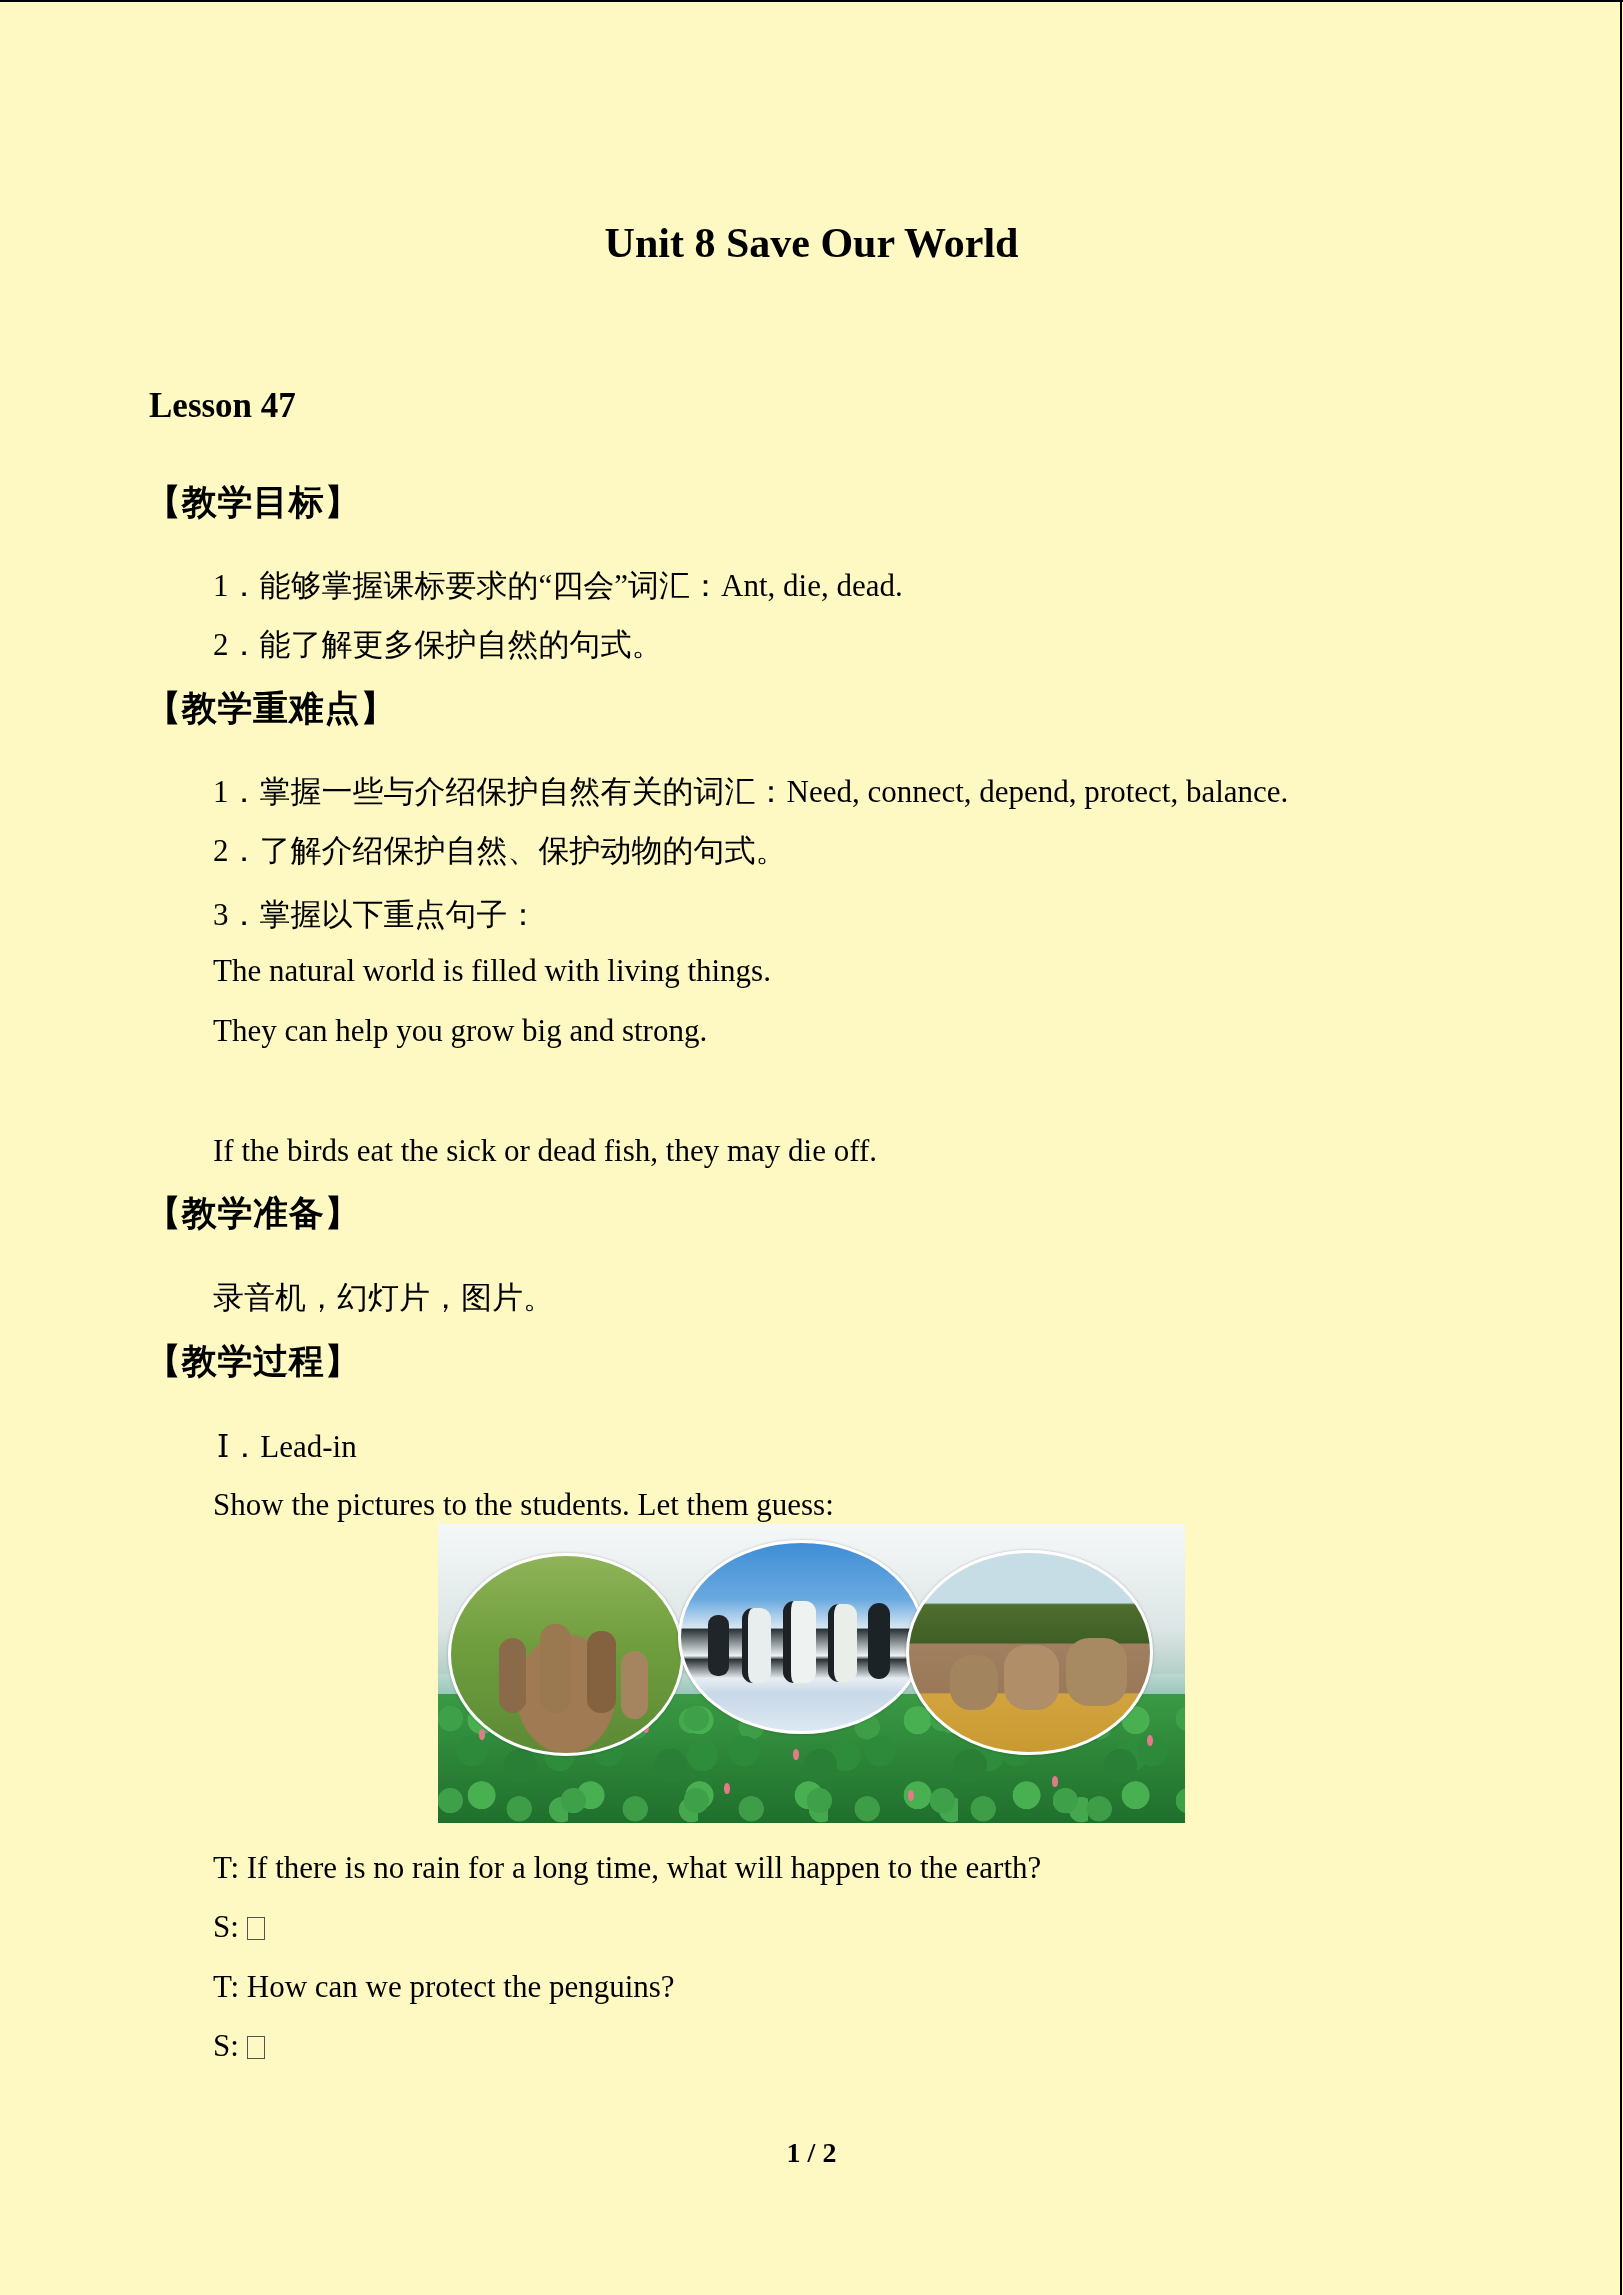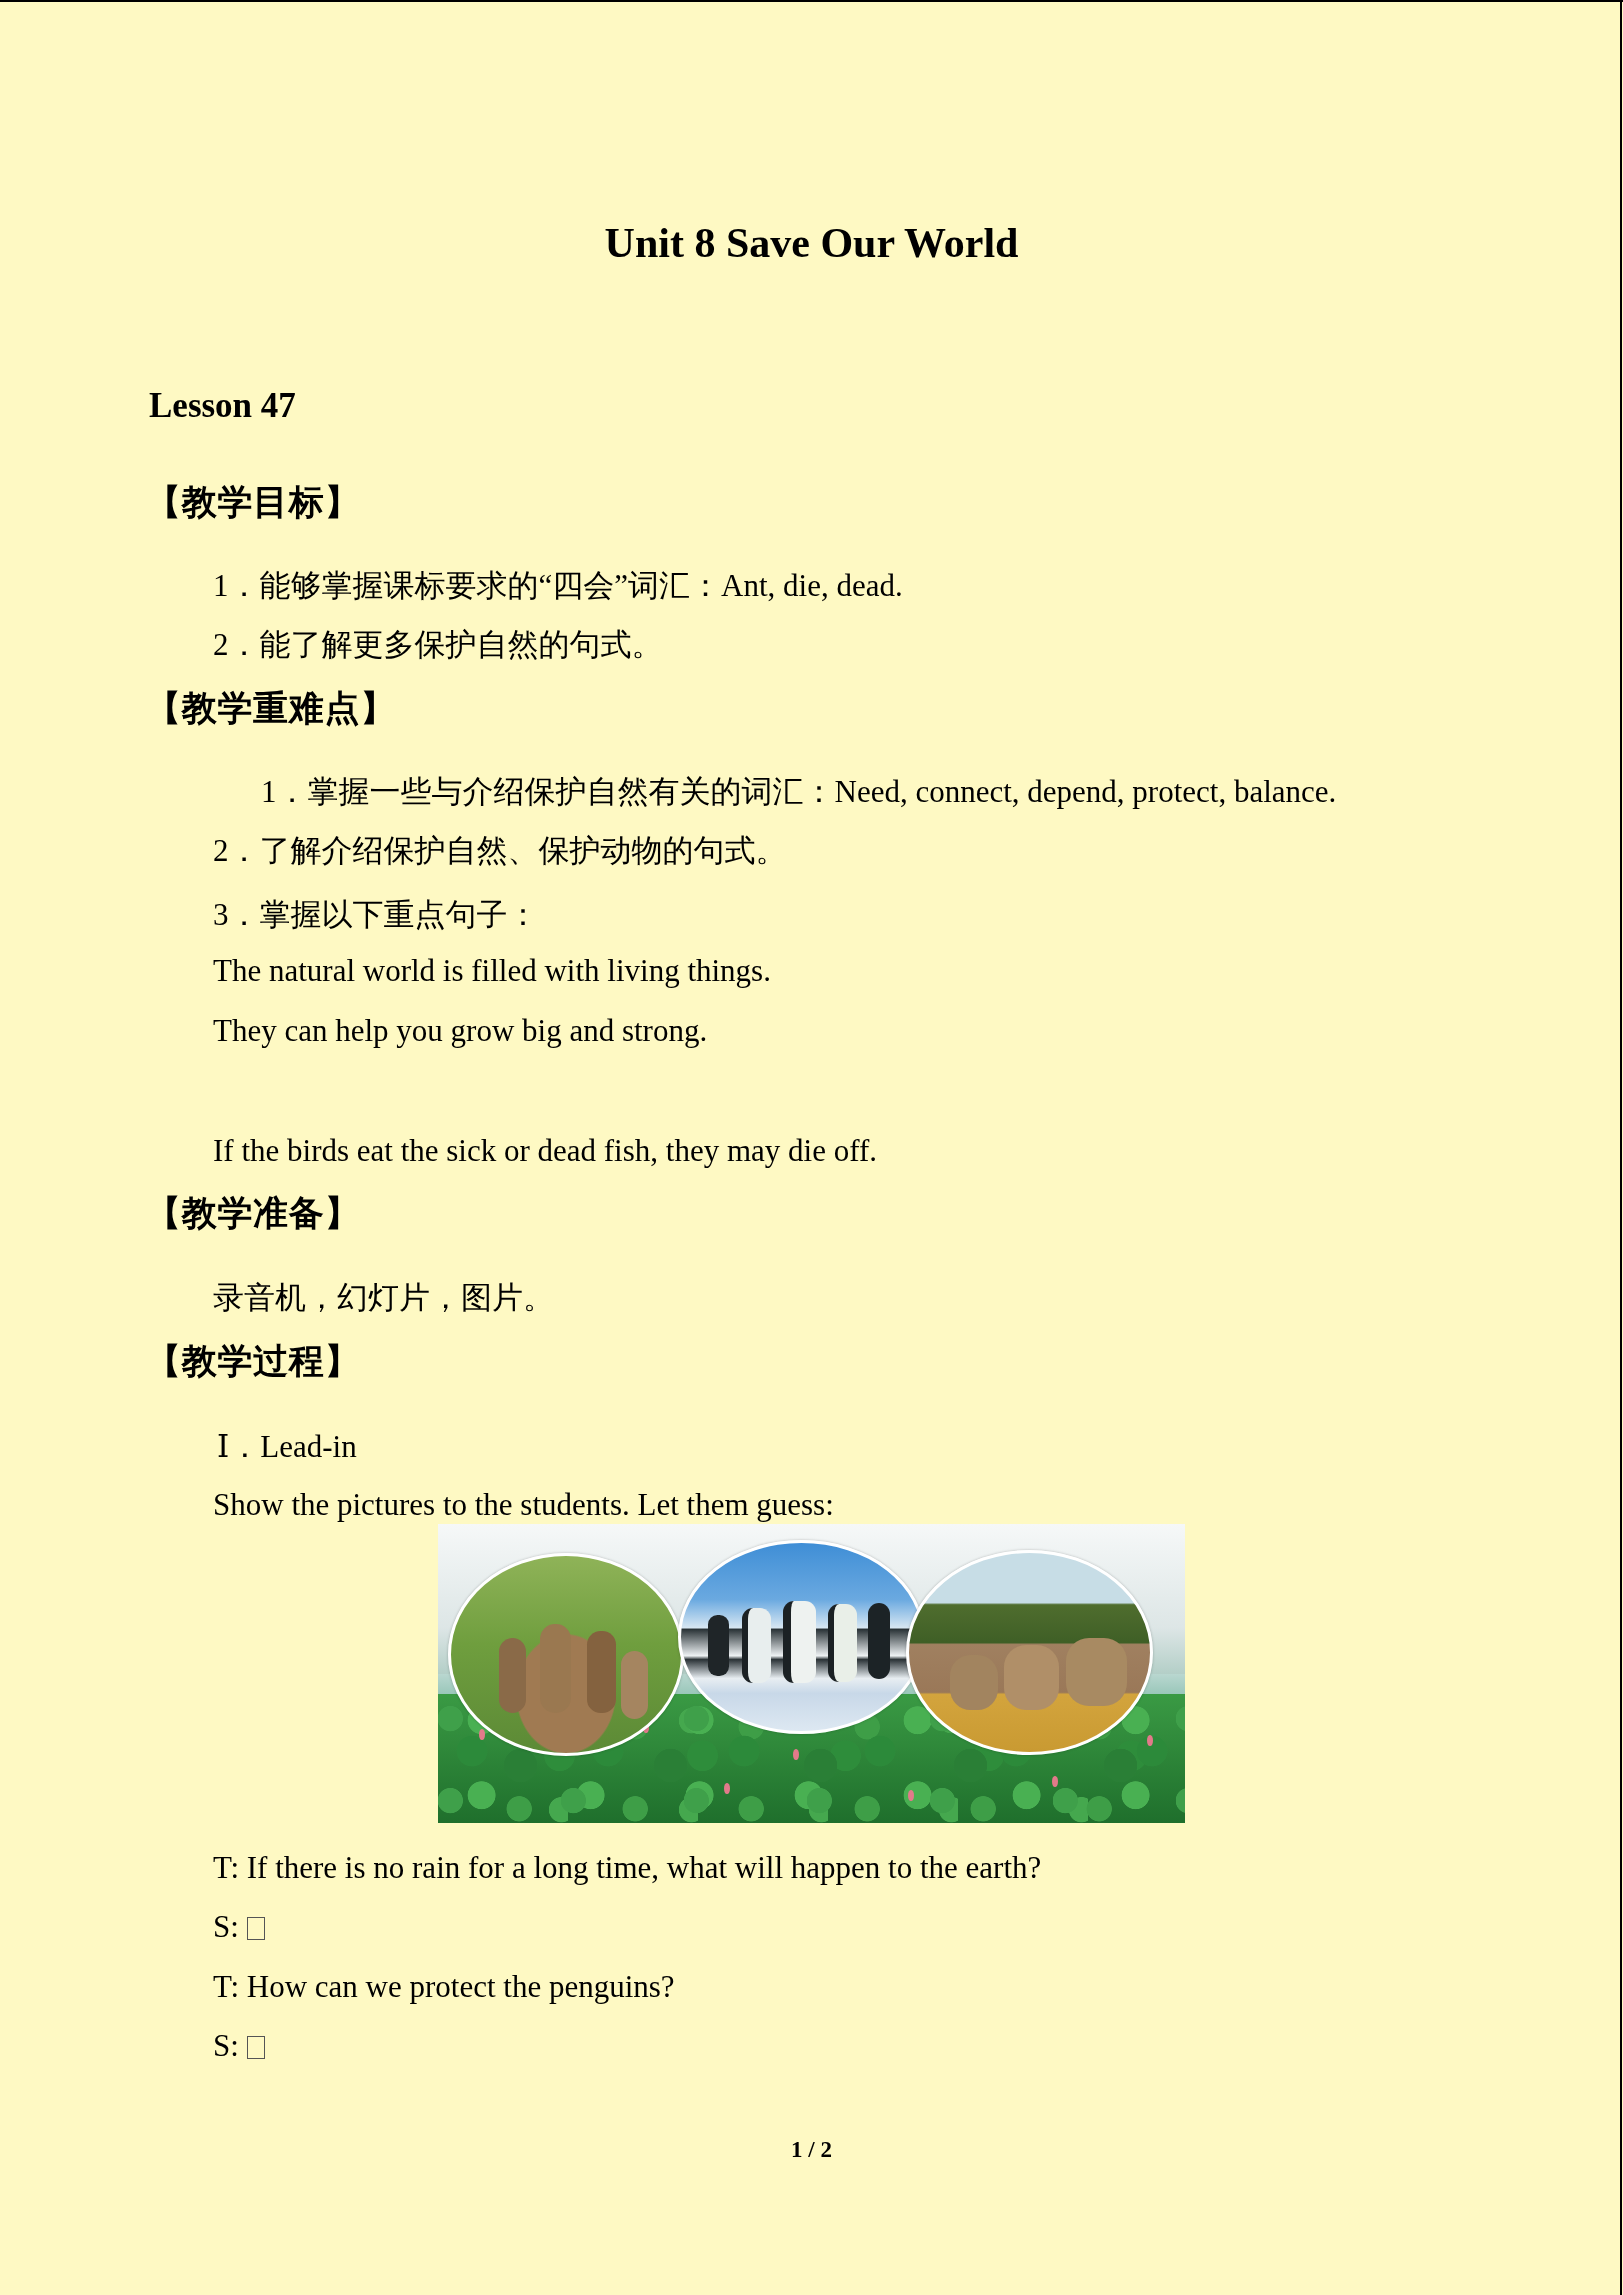--- a/index.html
+++ b/index.html
@@ -45,39 +45,39 @@
     overflow: hidden; box-shadow: 0 0 2.7px rgba(0,0,0,0.25);
   }
   .oval-1 { left: 9.5px; top: 29px; width: 236px; height: 203px;
     background: radial-gradient(ellipse at 50% 70%, #a07a52 0 30%, transparent 31%),
                 linear-gradient(#8fb358, #6f9e3e 45%, #5c8a36 100%); }
   .oval-2 { left: 240px; top: 16.4px; width: 247px; height: 194px;
     background: linear-gradient(#3f8ed6 0%, #6aa9e0 30%, #d6e6f2 45%, #2b3438 46%, #eef2f4 60%, #2a3236 62%, #e8eef2 72%, #c8d8e8 80%, #dde8f2 100%); }
   .oval-3 { left: 468px; top: 26px; width: 247px; height: 205px;
     background: linear-gradient(#c7dde6 0%, #c7dde6 25%, #4f6d2e 26%, #3f5f26 45%, #a08060 46%, #9a7858 70%, #d3a43d 71%, #c99a32 100%); }
   .oval .detail { position: absolute; }
-  .pager { font-weight: bold; font-size: 23px; left: 0; width: 1623px; text-align: center; top: 2135px; }
+  .pager { font-weight: bold; font-size: 28px; left: 0; width: 1623px; text-align: center; top: 2135px; }
   .box { display: inline-block; width: 17.7px; height: 23px; border: 1.4px solid #555; box-sizing: border-box; vertical-align: -2.7px; margin-left: 8.2px; }
 </style>
 </head>
 <body>
 
 <div class="page">
   <div class="right-edge"></div>
 
   <div class="abs serif title">Unit 8 Save Our World</div>
 
   <div class="abs serif lesson">Lesson 47</div>
 
   <div class="abs serif section" style="top:477px;">【教学目标】</div>
   <div class="abs serif body item" style="top:563px;">1．能够掌握课标要求的“四会”词汇：Ant, die, dead.</div>
   <div class="abs serif body item" style="top:622px;">2．能了解更多保护自然的句式。</div>
 
   <div class="abs serif section" style="top:683px;">【教学重难点】</div>
-  <div class="abs serif body item" style="top:769px;margin-left:48px;">1．掌握一些与介绍保护自然有关的词汇：Need, connect, depend, protect, balance.</div>
+  <div class="abs serif body item" style="top:769px;">1．掌握一些与介绍保护自然有关的词汇：Need, connect, depend, protect, balance.</div>
   <div class="abs serif body item" style="top:828px;">2．了解介绍保护自然、保护动物的句式。</div>
   <div class="abs serif body item" style="top:892px;">3．掌握以下重点句子：</div>
 
   <div class="abs serif body indent" style="top:951px;">The natural world is filled with living things.</div>
   <div class="abs serif body indent" style="top:1011px;">They can help you grow big and strong.</div>
   <div class="abs serif body indent" style="top:1131px;">If the birds eat the sick or dead fish, they may die off.</div>
 
   <div class="abs serif section" style="top:1188px;">【教学准备】</div>
   <div class="abs serif body indent" style="top:1275px;">录音机，幻灯片，图片。</div>
 

